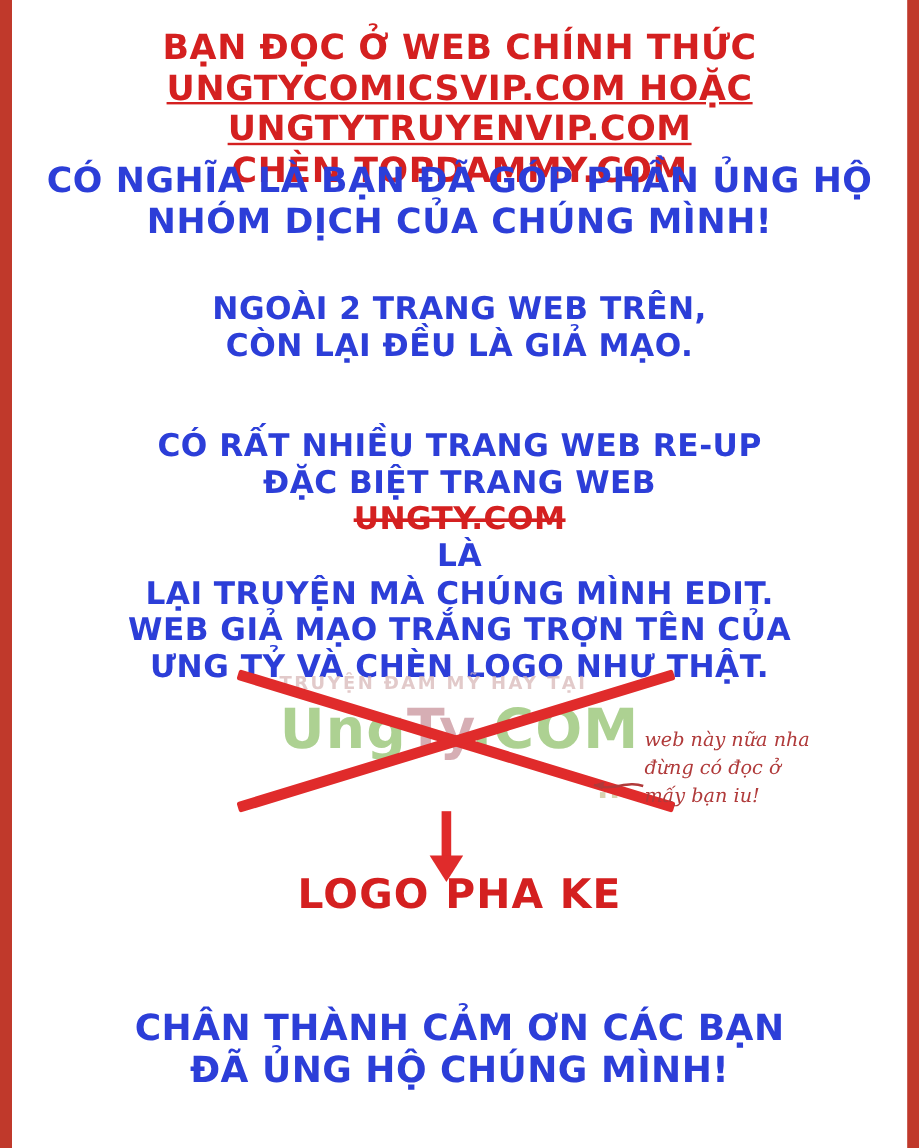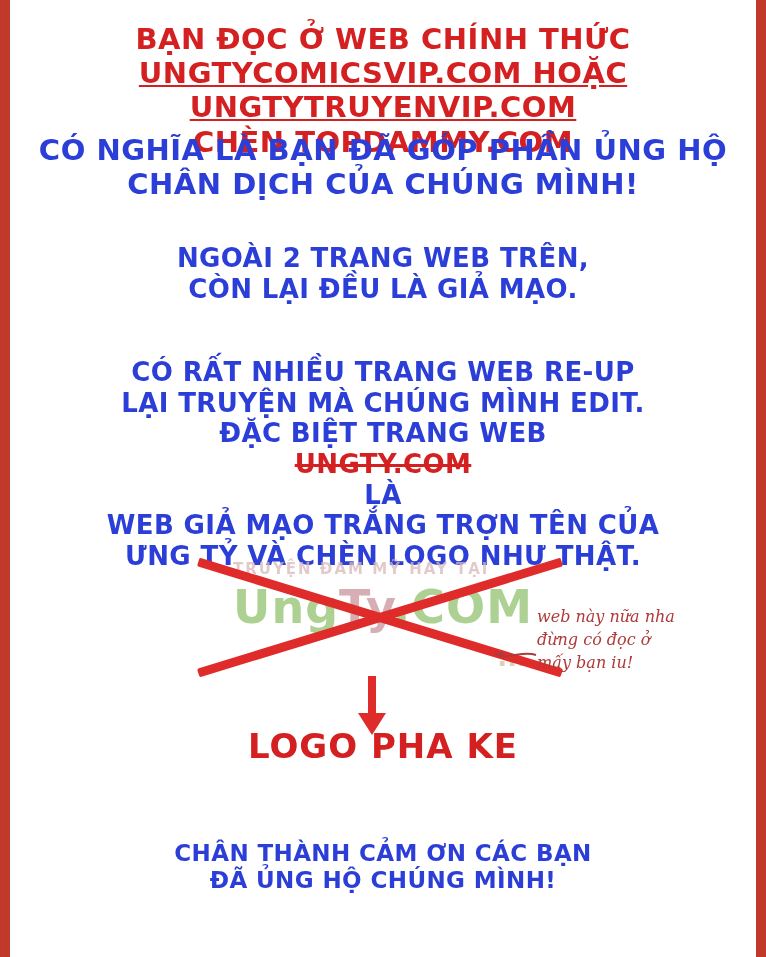--- a/index.html
+++ b/index.html
@@ -183,57 +183,57 @@
     left: 492px;
     top: 648px;
     width: 46px;
     height: 14px;
   }
   .note-arrow svg { display: block; }
 
   .footer-blue {
     color: #2c3ed8;
     font-weight: bold;
-    font-size: 23px;
+    font-size: 30px;
     letter-spacing: 0.4px;
   }
   .footer-blue span { display: block; }
 </style>
 </head>
 <body>
 
 <div class="page">
 
   <div class="edge-left"></div>
   <div class="edge-right"></div>
 
   <div class="block hdr-red" style="top:22px;">
     <span class="l1">BẠN ĐỌC Ở WEB CHÍNH THỨC</span>
     <span class="l2">UNGTYCOMICSVIP.COM HOẶC UNGTYTRUYENVIP.COM</span>
     <span class="l3">CHÈN TOPDAMMY.COM</span>
   </div>
 
   <div class="block hdr-blue" style="top:133px;">
     <span>CÓ NGHĨA LÀ BẠN ĐÃ GÓP PHẦN ỦNG HỘ</span>
-    <span>CHÂN DỊCH CỦA CHÚNG MÌNH!</span>
+    <span>NHÓM DỊCH CỦA CHÚNG MÌNH!</span>
   </div>
 
   <div class="block body-blue" style="top:243px;">
     <span>NGOÀI 2 TRANG WEB TRÊN,</span>
     <span>CÒN LẠI ĐỀU LÀ GIẢ MẠO.</span>
   </div>
 
   <div class="block body-blue" style="top:357px;">
     <span>CÓ RẤT NHIỀU TRANG WEB RE-UP</span>
-    <span>LẠI TRUYỆN MÀ CHÚNG MÌNH EDIT.</span>
     <span>
       <span>ĐẶC BIỆT TRANG WEB </span>
         <span class="strike">UNGTY.COM</span>
         <span> LÀ</span>
     </span>
+    <span>LẠI TRUYỆN MÀ CHÚNG MÌNH EDIT.</span>
     <span>WEB GIẢ MẠO TRẮNG TRỢN TÊN CỦA</span>
     <span>ƯNG TỶ VÀ CHÈN LOGO NHƯ THẬT.</span>
   </div>
 
   <div class="fake-logo-wrap">
     <div class="fake-logo-top">TRUYỆN ĐAM MỸ HAY TẠI</div>
     <div class="fake-logo-main"><span>Ung</span><span class="alt">Ty</span><span>.COM</span></div>
     <div class="fake-logo-dots">...</div>
   </div>
 

